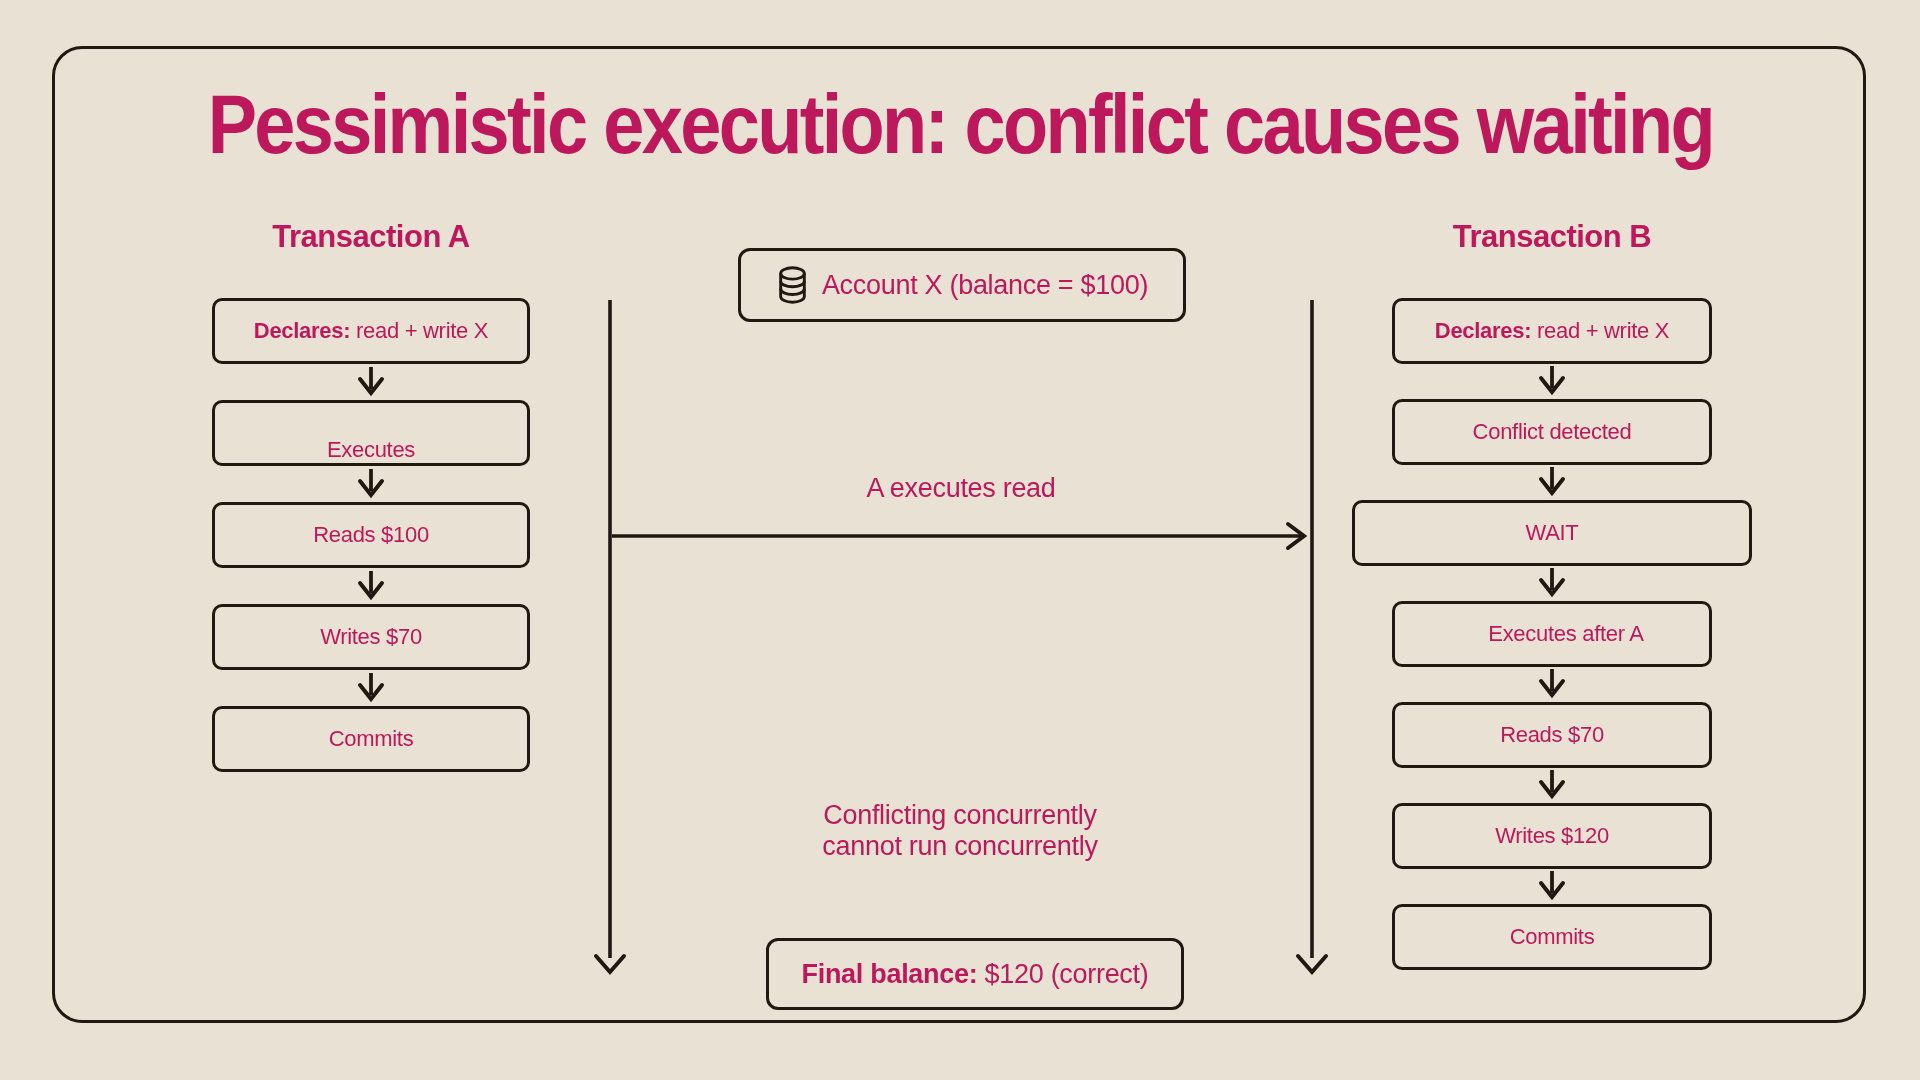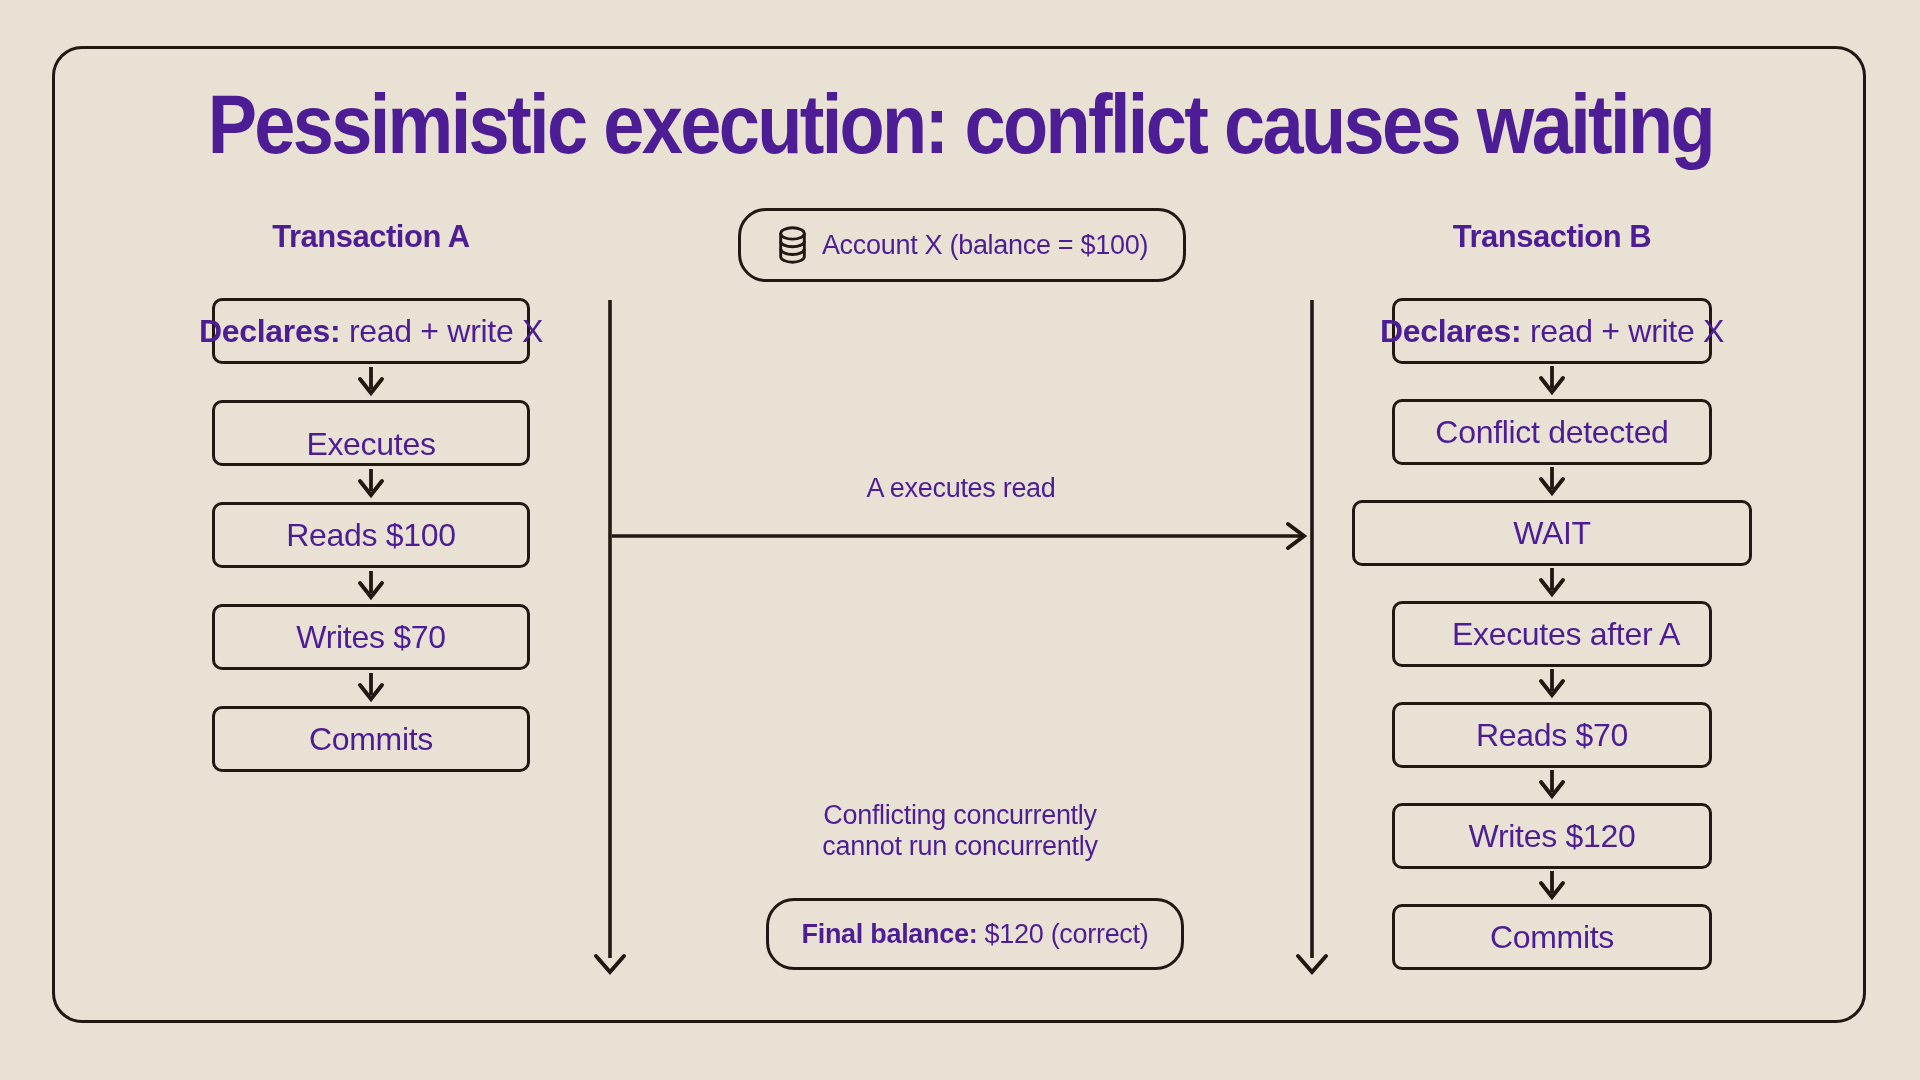--- a/index.html
+++ b/index.html
@@ -4,21 +4,21 @@
 <style>
   html, body {
     margin: 0; padding: 0;
     background: #e9e2d4;
   }
   .canvas {
     position: relative;
     width: 1920px; height: 1080px;
     background: #e9e2d4;
     font-family: "Liberation Sans", sans-serif;
-    color: #4c1d95;
+    color: #be185d;
     overflow: hidden;
   }
   .frame {
     position: absolute;
     left: 52px; top: 46px;
     width: 1814px; height: 977px;
     border: 3.5px solid #201811;
     border-radius: 30px;
     box-sizing: border-box;
   }
@@ -47,27 +47,28 @@
   }
   .box {
     position: absolute;
     box-sizing: border-box;
     height: 66px;
     border: 3px solid #201811;
     border-radius: 10px;
     display: flex;
     align-items: center;
     justify-content: center;
-    font-size: 32px;
+    font-size: 22px;
     letter-spacing: -0.3px;
     white-space: nowrap;
   }
   .box.mid {
-    border-radius: 28px;
+    border-radius: 12px;
     font-size: 27px;
+    margin-top: 40px;
   }
   .box b { font-weight: bold; }
   .arrow { position: absolute; }
   .note {
     position: absolute;
     text-align: center;
     font-size: 27px;
     letter-spacing: -0.3px;
     line-height: 1.15;
   }

